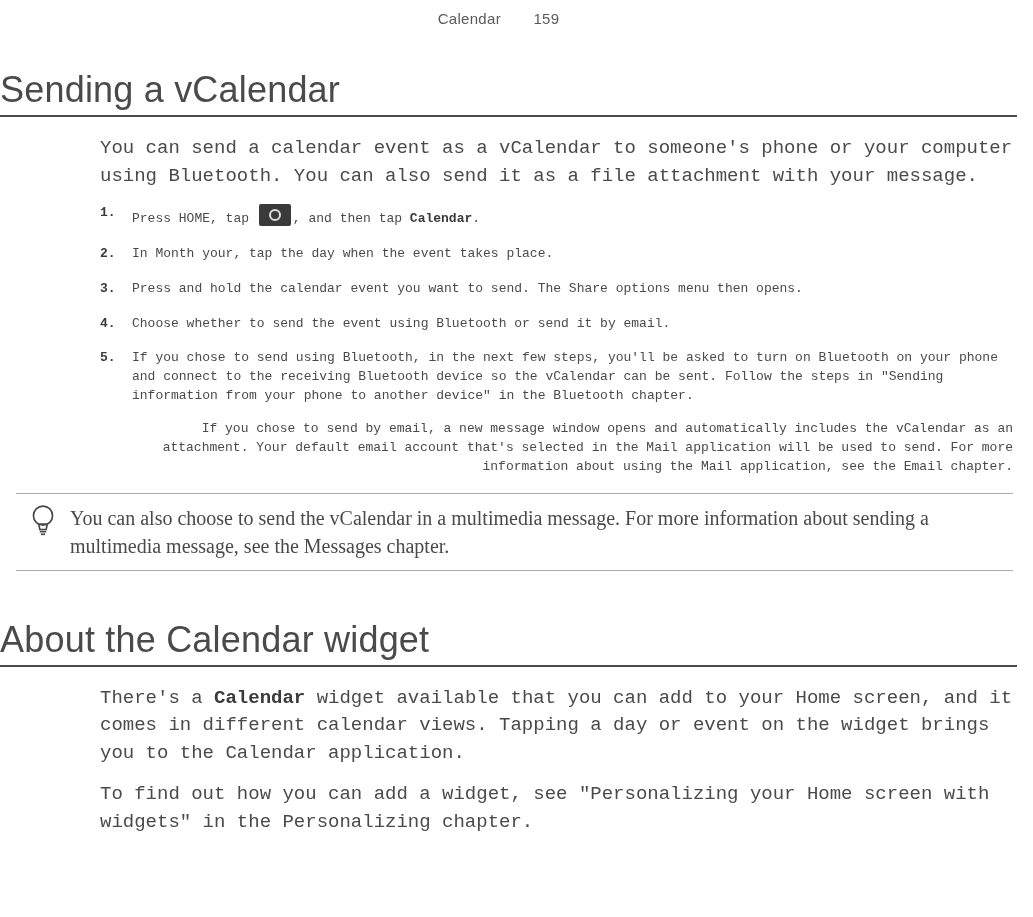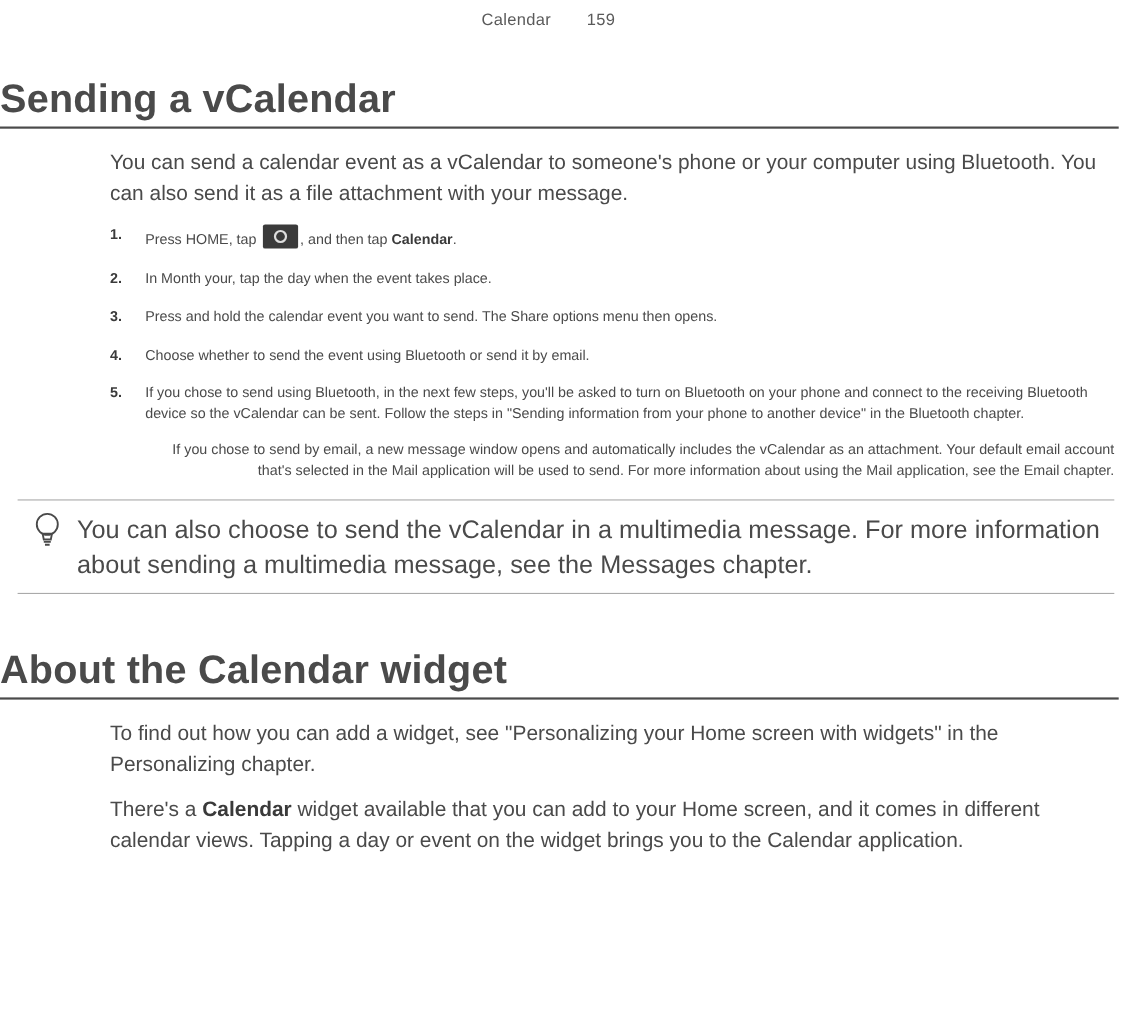--- a/index.html
+++ b/index.html
@@ -16,31 +16,32 @@
   .header-line {
     text-align: center;
     font-size: 15px;
     color: #5a5a5a;
     padding-right: 20px;
     letter-spacing: 0.3px;
   }
   .header-line .chapter { margin-right: 28px; }
   h1 {
     font-size: 36px;
-    font-weight: 700;
+    font-weight: 400;
     color: #4a4a4a;
     margin-top: 42px;
     padding-bottom: 4px;
     border-bottom: 2px solid #4a4a4a;
     letter-spacing: 0.2px;
   }
   .content-block {
     padding-left: 100px;
     padding-right: 4px;
     margin-top: 18px;
+    font-family: Liberation Mono, monospace;
   }
   p.body {
     font-size: 19px;
     line-height: 1.45;
     margin-bottom: 14px;
     color: #4a4a4a;
   }
   ol {
     list-style: none;
     counter-reset: step;
@@ -98,24 +99,25 @@
     margin-left: 16px;
     margin-right: 4px;
   }
   .tip-icon {
     flex: 0 0 54px;
     text-align: center;
     padding-top: 0;
   }
   .tip-icon svg { width: 26px; height: 34px; }
   .tip-text {
-    font-size: 23px;
+    font-size: 20px;
     line-height: 1.4;
     color: #4a4a4a;
     padding-top: 0;
+    font-family: Liberation Serif, serif;
   }
   h1.second { margin-top: 48px; }
 </style>
 </head>
 <body>
 
 <div class="header-line">
   <span class="chapter">Calendar</span>
   <span>159</span>
 </div>
@@ -147,17 +149,17 @@
       <line x1="9" y1="26" x2="15" y2="26" stroke="#4a4a4a" stroke-width="1.6"></line>
       <line x1="10" y1="28.5" x2="14" y2="28.5" stroke="#4a4a4a" stroke-width="1.6"></line>
     </svg>
   </div>
   <div class="tip-text">You can also choose to send the vCalendar in a multimedia message. For more information about sending a multimedia message, see the Messages chapter.</div>
 </div>
 
 <h1 class="second">About the Calendar widget</h1>
 
 <div class="content-block">
-  <p class="body">To find out how you can add a widget, see "Personalizing your Home screen with widgets" in the Personalizing chapter.</p>
   <p class="body">
     <span>There's a </span><span class="bold-inline">Calendar</span><span> widget available that you can add to your Home screen, and it comes in different calendar views. Tapping a day or event on the widget brings you to the Calendar application.</span>
   </p>
+  <p class="body">To find out how you can add a widget, see "Personalizing your Home screen with widgets" in the Personalizing chapter.</p>
 </div>
 
 </body></html>

